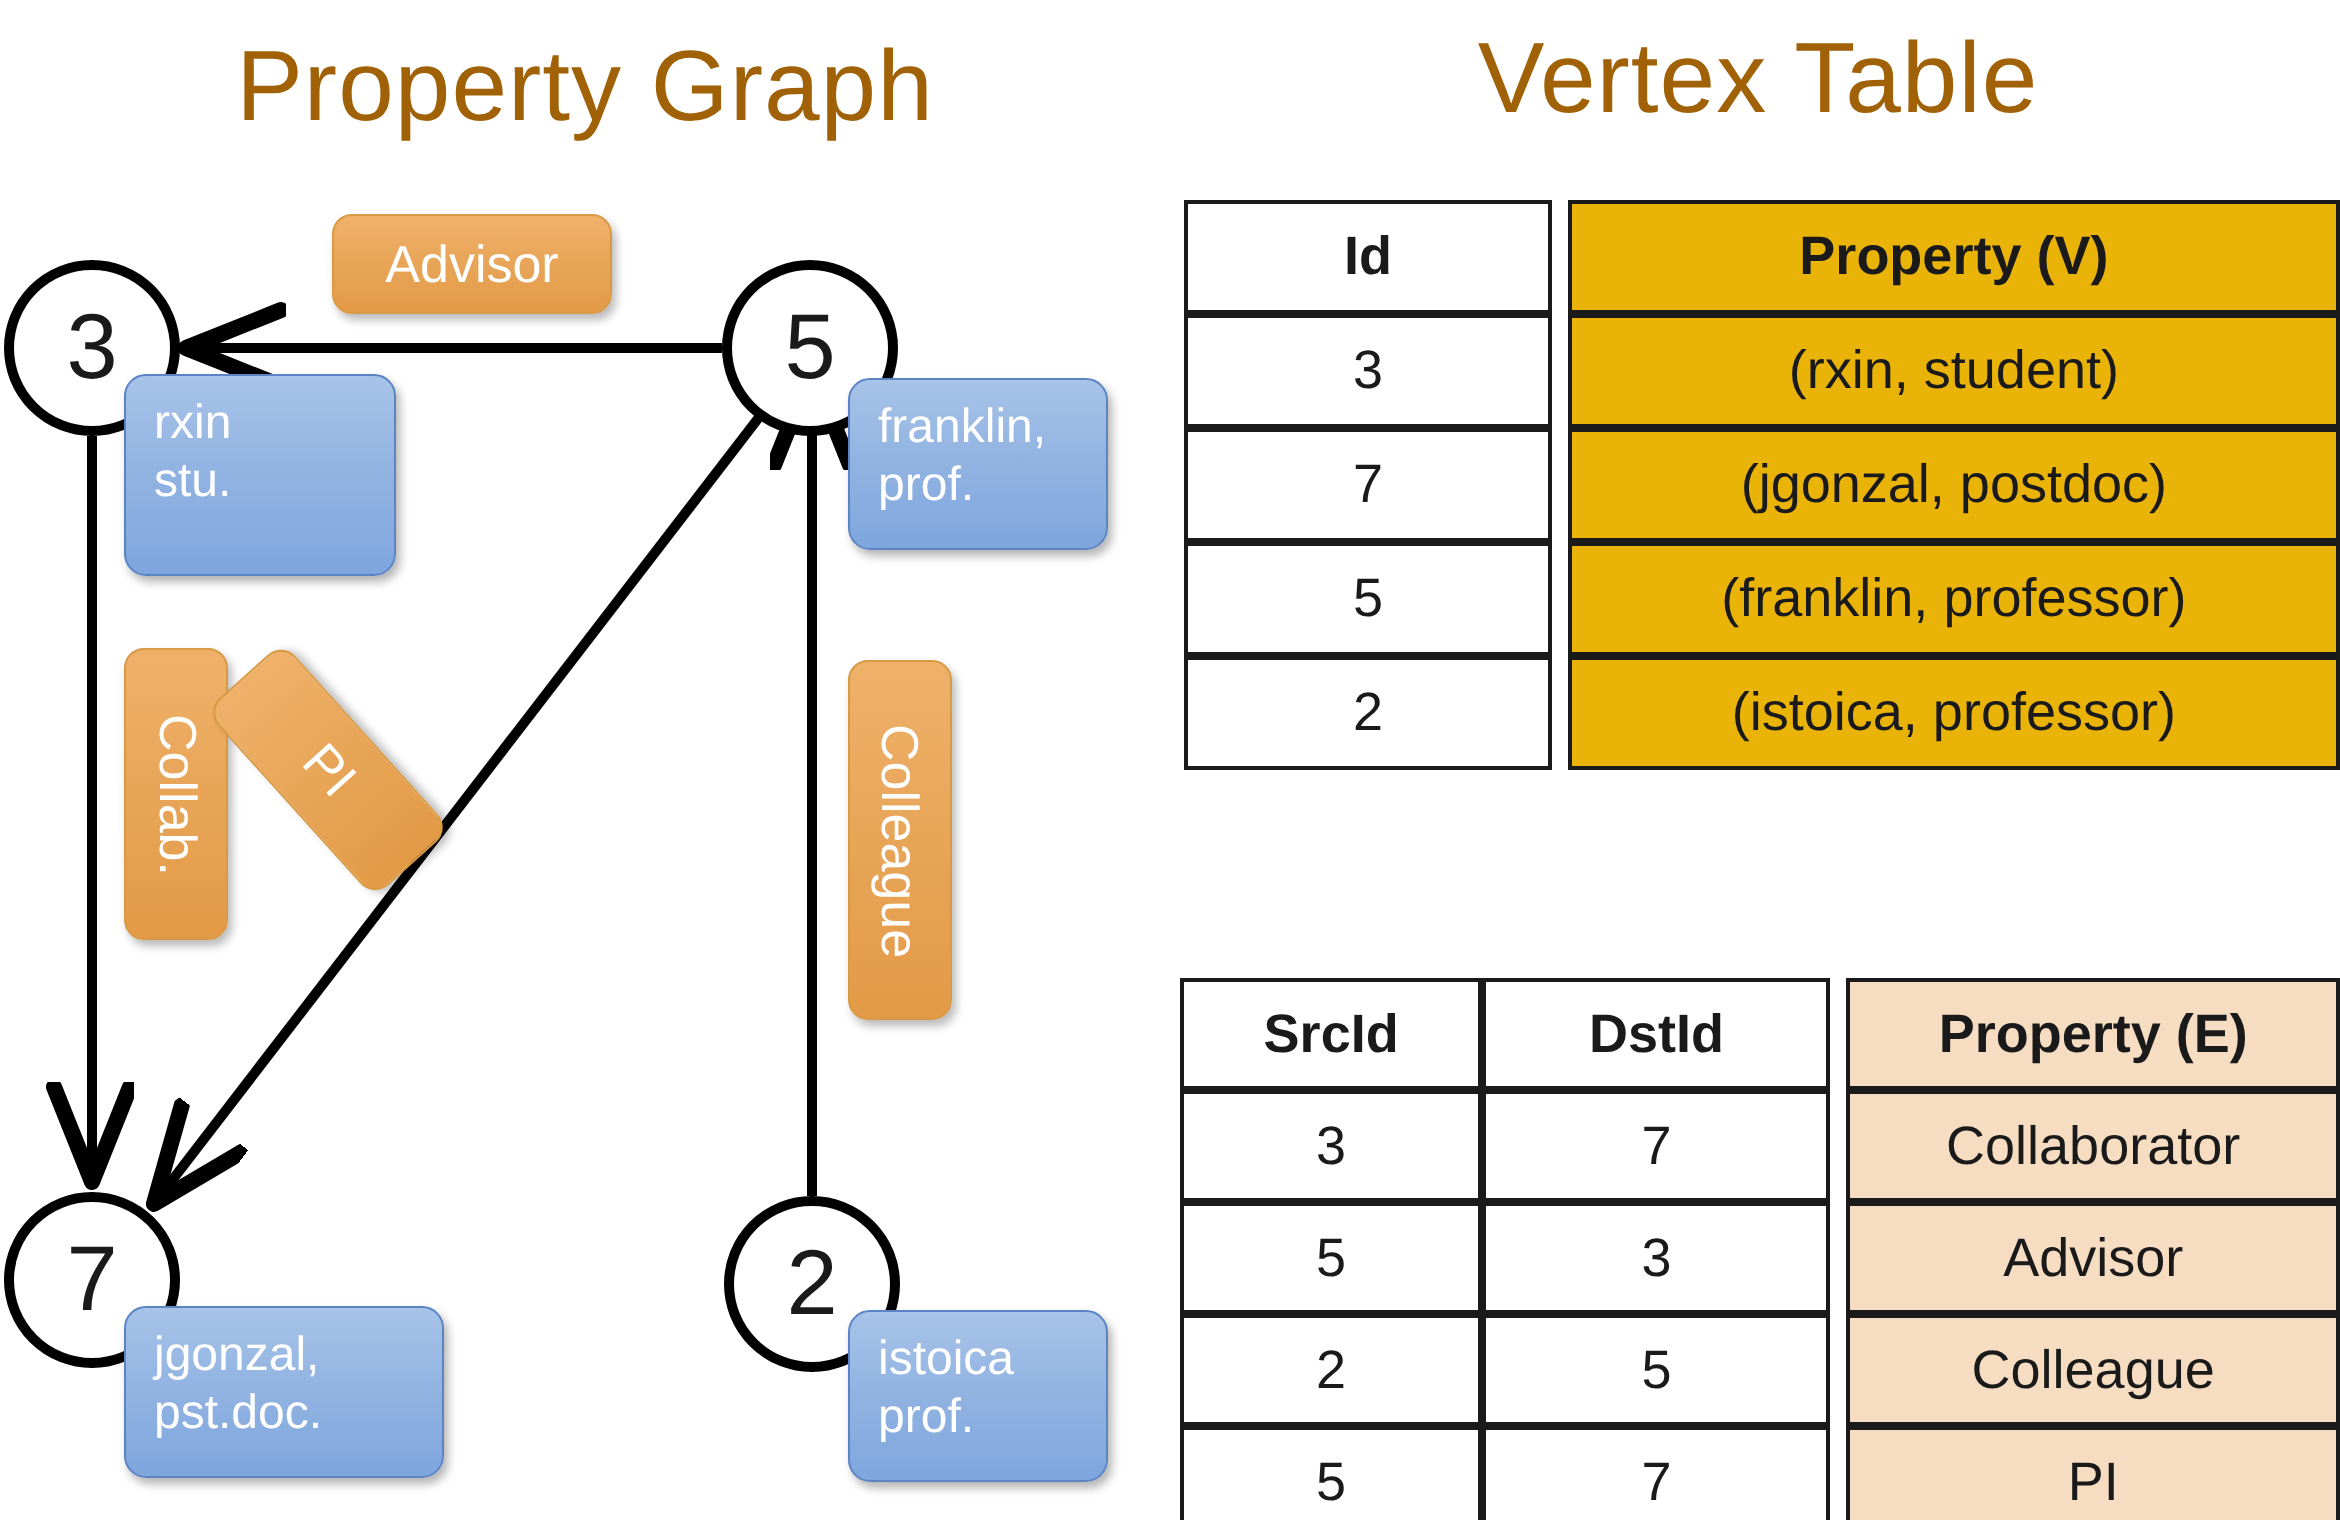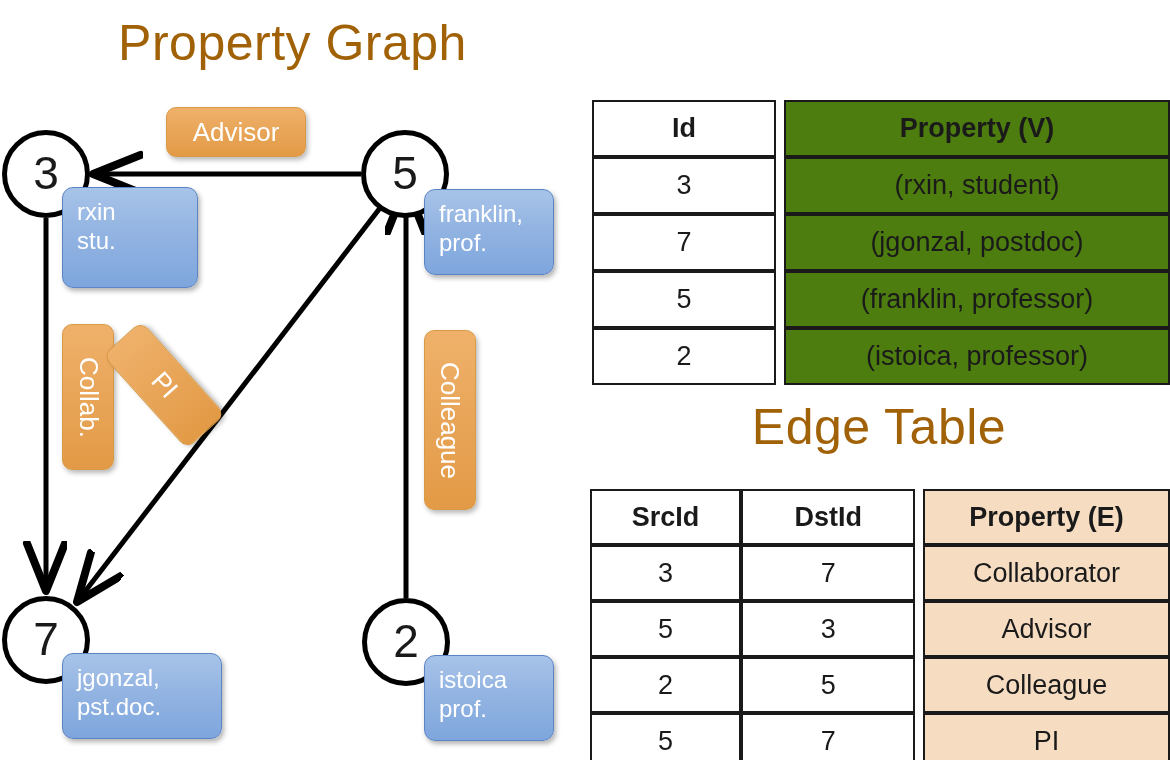--- a/index.html
+++ b/index.html
@@ -155,21 +155,21 @@
     color: #1a1a1a;
     padding: 0;
     white-space: nowrap;
   }
   .tbl td.hdr { font-weight: 700; font-size: 27px; }
   .tbl td.gap {
     border: none;
     width: 8px;
     background: #ffffff;
   }
-  .cell-blue   { background: #4d7c0f; }
+  .cell-blue   { background: #eab308; }
   .cell-orange { background: #f6ddc2; }
   .cell-white  { background: #ffffff; }
 
   
   #vertex-table { left: 592px; top: 100px; }
   #vertex-table td.c-id   { width: 182px; height: 53px; }
   #vertex-table td.c-prop { width: 384px; height: 53px; }
 
   
   #edge-table { left: 590px; top: 489px; }
@@ -177,22 +177,22 @@
   #edge-table td.c-dst  { width: 174px; height: 52px; margin-top: 48px; }
   #edge-table td.c-prop { width: 246px; height: 52px; }
 </style>
 </head>
 <body>
 
 <div class="stage">
 
   <div class="big-title" id="title-property-graph">Property Graph</div>
 
-
-  <div class="big-title" id="title-edge-table">Edge Table</div>
+  <div class="big-title" id="title-vertex-table">Vertex Table</div>
+
 
   <div id="graph-canvas">
     <svg width="585" height="674" viewBox="0 0 585 674">
       <defs>
         <marker id="arrowhead" markerWidth="11" markerHeight="11" refX="9" refY="4.2" orient="auto" markerUnits="strokeWidth">
           <path d="M0.5,0.4 L10,4.2 L0.5,8.0" fill="none" stroke="#000000" stroke-width="1.6" stroke-linecap="round" stroke-linejoin="round"></path>
         </marker>
       </defs>
 
       <line x1="361" y1="88" x2="98" y2="88" stroke="#000000" stroke-width="5" marker-end="url(#arrowhead)"></line>

